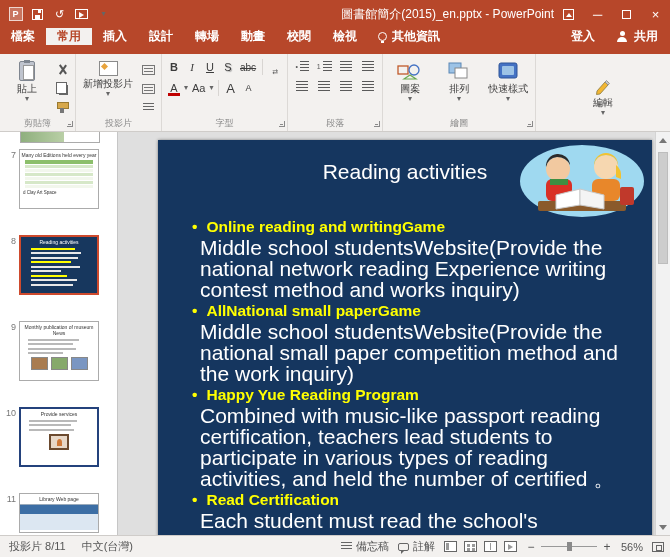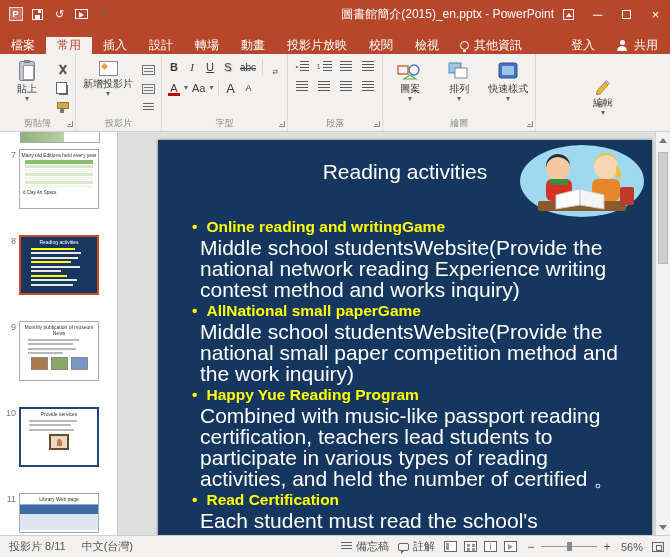--- a/index.html
+++ b/index.html
@@ -17,24 +17,24 @@
   .i-monitor { width:13px; height:10px; border:1px solid #fff; position:relative; }
   .i-monitor::after { content:""; position:absolute; left:3px; top:2px; border-left:5px solid #fff; border-top:3px solid transparent; border-bottom:3px solid transparent; }
   .tb-title { flex:1; text-align:right; font-size:12px; white-space:nowrap; overflow:hidden; }
   .wincontrols { display:flex; height:28px; }
   .wc { width:29px; display:flex; align-items:center; justify-content:center; font-size:13px; color:#fff; }
   .i-ribbonopt { width:11px; height:11px; border:1px solid #fff; position:relative; }
   .i-ribbonopt::after { content:""; position:absolute; left:2px; top:3px; border-left:3px solid transparent; border-right:3px solid transparent; border-bottom:4px solid #fff; }
   .i-maxbox { width:9px; height:9px; border:1px solid #fff; }
 
   
-  .tabrow { height:26px; background:#B7472A; display:flex; align-items:flex-end; color:#fff; font-size:12px; }
+  .tabrow { height:26px; background:#B7472A; display:flex; align-items:flex-start; color:#fff; font-size:12px;font-weight:bold; }
   .tab { padding:0 11px; display:flex; align-items:center; cursor:default; white-space:nowrap; }
   .tab.active { background:#F3F1EF; color:#B7472A; }
-  .tellme { display:flex; align-items:center; gap:5px; padding:0 10px; white-space:nowrap;margin-top:19px; }
+  .tellme { display:flex; align-items:center; gap:5px; padding:0 10px; white-space:nowrap; }
   .i-bulb { width:9px; height:9px; border:1px solid #fff; border-radius:50%; position:relative; }
   .i-bulb::after { content:""; position:absolute; left:2px; bottom:-3px; width:3px; height:2px; background:#fff; }
   .spacer { flex:1; }
   .signin { padding:0 10px; display:flex; align-items:center; white-space:nowrap; }
   .share { padding:0 12px; display:flex; align-items:center; gap:7px; white-space:nowrap; }
   .i-person { width:10px; height:11px; position:relative; }
   .i-person::before { content:""; position:absolute; left:2.5px; top:0; width:5px; height:5px; border-radius:50%; background:#fff; }
   .i-person::after { content:""; position:absolute; left:0; bottom:0; width:10px; height:5px; border-radius:5px 5px 0 0; background:#fff; }
 
   
@@ -195,21 +195,20 @@
     </div>
   </div>
 
   <div class="tabrow">
     <div class="tab">檔案</div>
     <div class="tab active">常用</div>
     <div class="tab">插入</div>
     <div class="tab">設計</div>
     <div class="tab">轉場</div>
     <div class="tab">動畫</div>
-    <div class="tab">投影片放映</div>
     <div class="tab">校閱</div>
     <div class="tab">檢視</div>
     <div class="tellme">
       <span class="i-bulb"></span>
       <span>其他資訊</span>
     </div>
     <div class="spacer"></div>
     <div class="signin">登入</div>
     <div class="share">
       <span class="i-person"></span>

